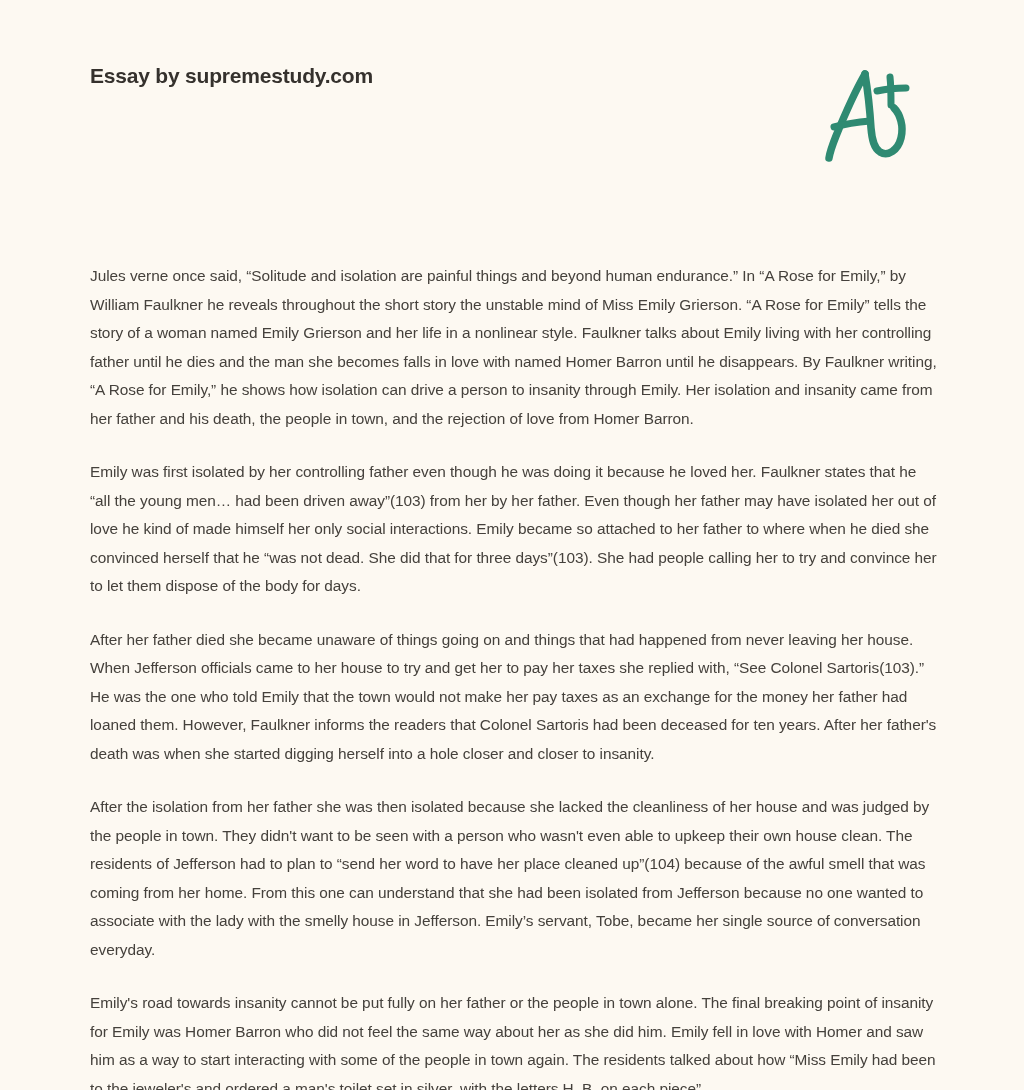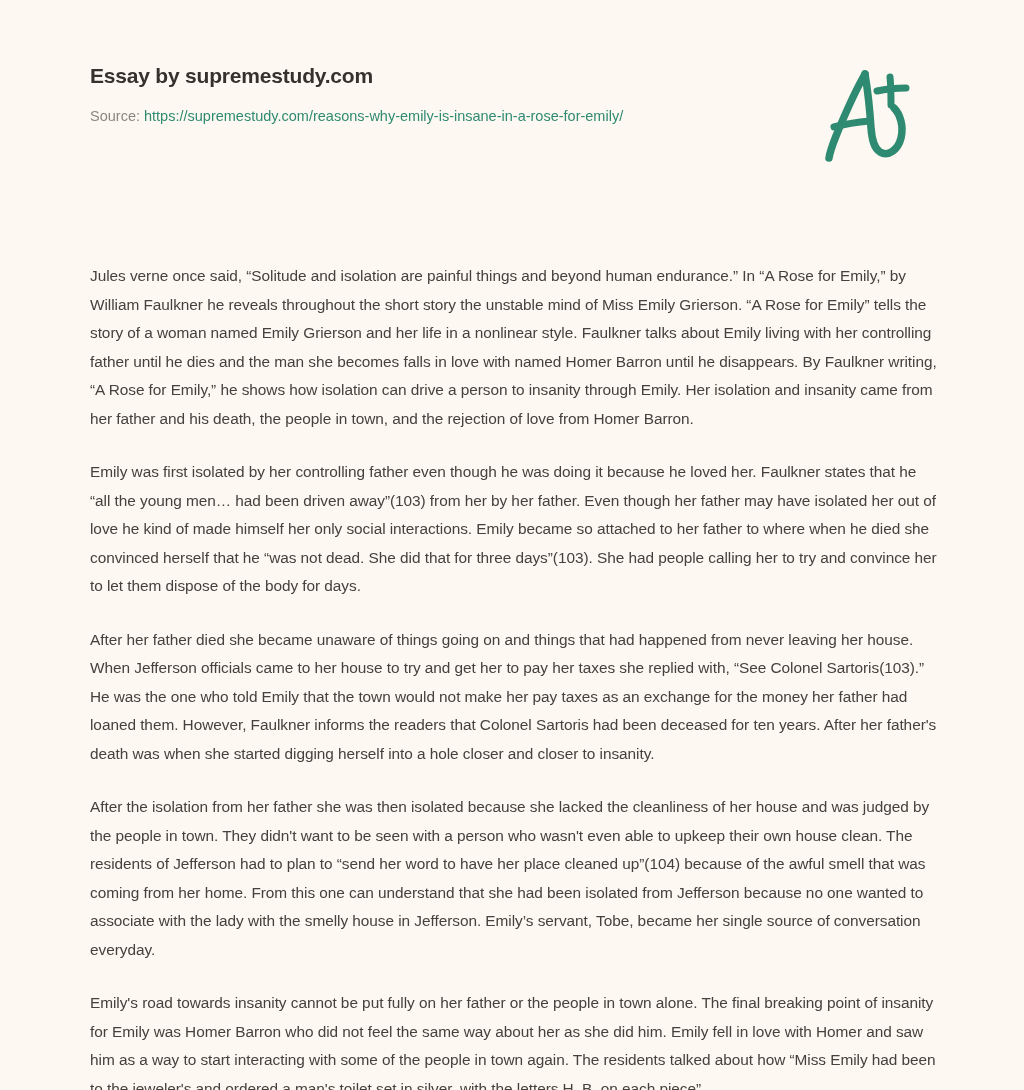--- a/index.html
+++ b/index.html
@@ -112,23 +112,20 @@
 </head>
 <body>
 
 <div class="page">
 
   <div class="header">
 
     <div class="header-text">
       <div class="essay-by">Essay by supremestudy.com</div>
 
-      <div class="source-line">
-        <span class="source-label">Source: </span><a class="source-url" href="#">https://supremestudy.com/reasons-why-emily-is-insane-in-a-rose-for-emily/</a>
-      </div>
     </div>
 
     <div class="logo">
       <svg viewBox="0 0 120 112" xmlns="http://www.w3.org/2000/svg">
         <g fill="none" stroke="#2f8a72" stroke-linecap="round" stroke-linejoin="round">
 
           <path d="M53 16 C45 30 33 56 24 78 C20 88 18 94 17 100" stroke-width="7.5"></path>
 
           <path d="M53 16 C56 34 58 54 59 70 C60 82 62 90 68 94
                    C76 99 86 92 89 80 C92 68 88 56 82 50" stroke-width="7.5"></path>

